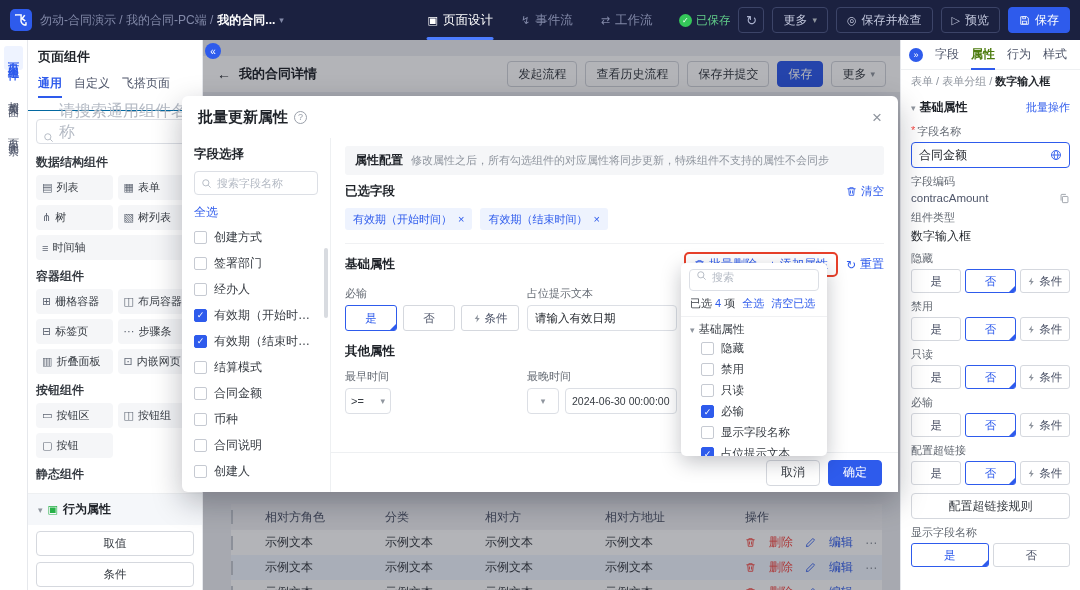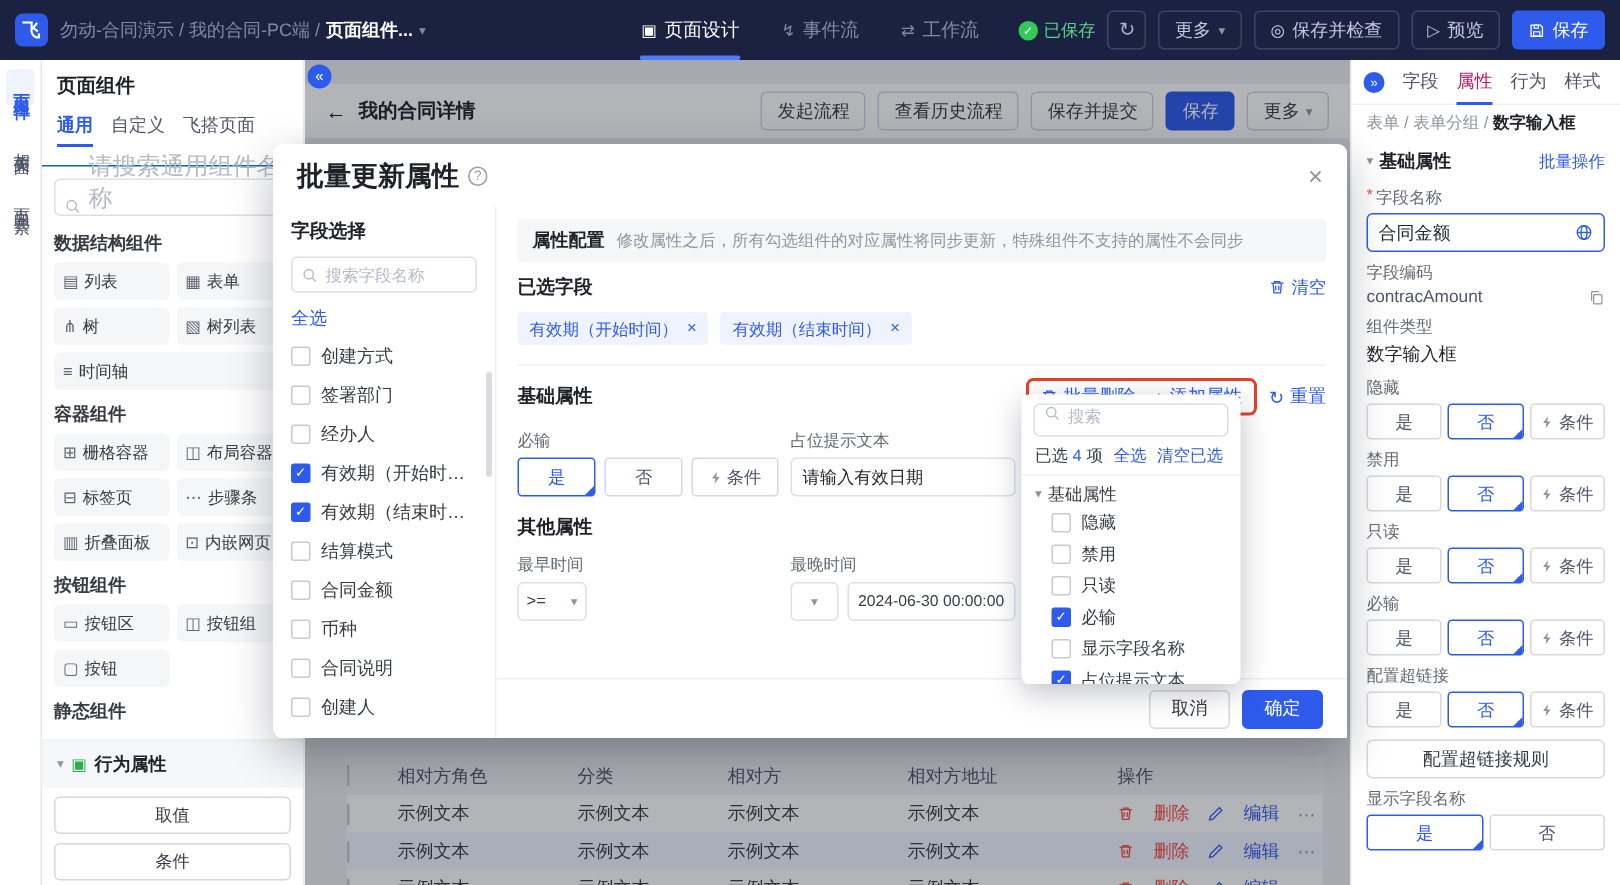--- a/index.html
+++ b/index.html
@@ -70,21 +70,21 @@
 .act{display:flex;align-items:center;gap:13px;font-size:12px;cursor:pointer}
 .act.del{color:#f54a45}
 .act.edit{color:#2e5bec}
 .act-more{color:#8f959e;letter-spacing:1px;cursor:pointer}
 .cv-dim{position:absolute;inset:0;background:rgba(18,22,35,0.32);z-index:5}
 
 .panel-right{position:absolute;right:0;top:40px;bottom:0;width:180px;background:#fff;border-left:1px solid #e6e8ec;z-index:10;overflow:hidden;font-size:12px}
 .pr-tabs{height:30px;display:flex;align-items:center;gap:12px;padding:0 8px;border-bottom:1px solid #eef0f2}
 .pr-dot{width:14px;height:14px;border-radius:50%;background:#2e5bec;color:#fff;font-size:9px;display:flex;align-items:center;justify-content:center;flex:none}
 .pr-tab{height:30px;display:flex;align-items:center;color:#4e5569;font-size:12px;position:relative;cursor:pointer}
-.pr-tab.on{color:#be185d;font-weight:normal}
+.pr-tab.on{color:#4d7c0f;font-weight:bold}
 .pr-tab.on::after{content:"";position:absolute;left:0;right:0;bottom:0;height:2px;background:#2e5bec}
 .pr-crumb{padding:4px 10px 2px;font-size:11px;color:#8f959e;white-space:nowrap;overflow:hidden;text-overflow:ellipsis}
 .pr-crumb b{color:#1f2329}
 .pr-info{margin:2px 8px 0;background:#f5f6f8;border-radius:4px;padding:5px 8px;display:grid;grid-template-columns:1.2fr 1fr;row-gap:2px;font-size:10.5px}
 .pr-info .lab{color:#8f959e}
 .pr-info .val{font-size:11px;color:#1f2329;white-space:nowrap;overflow:hidden;text-overflow:ellipsis}
 .pr-info .val.link{color:#2e5bec}
 .pr-sec{display:flex;align-items:center;padding:8px 10px 2px}
 .pr-sec .t{font-weight:bold;font-size:12px;color:#1f2329;display:flex;gap:4px;align-items:center}
 .pr-sec .op{margin-left:auto;color:#2e5bec;font-size:11px;cursor:pointer}
@@ -98,21 +98,21 @@
 .pr-val{padding:0 10px;font-size:12px;color:#1f2329}
 .seg-row{margin:0 10px;display:flex;gap:4px}
 .seg{flex:1;height:24px;position:relative;display:flex;align-items:center;justify-content:center;gap:3px;border:1px solid #d5d8de;border-radius:3px;background:#fff;color:#4e5569;font-size:11.5px;overflow:hidden;cursor:pointer}
 .seg .bolt{display:flex;color:#8f959e}
 .seg.sel{border-color:#2e5bec;color:#2e5bec}
 .seg.sel::after{content:"";position:absolute;right:-1px;bottom:-1px;border:4.5px solid transparent;border-right-color:#2e5bec;border-bottom-color:#2e5bec}
 .pr-btn{margin:8px 10px 0;height:26px;border:1px solid #d5d8de;border-radius:4px;display:flex;align-items:center;justify-content:center;color:#373c43;font-size:12px;background:#fff;width:calc(100% - 20px)}
 
 .modal{position:absolute;left:182px;top:96px;width:716px;height:396px;background:#fff;border-radius:6px;box-shadow:0 10px 30px rgba(10,14,30,0.28);z-index:20}
 .m-head{height:42px;display:flex;align-items:center;gap:6px;padding:0 16px}
-.m-title{font-size:18px;font-weight:bold}
+.m-title{font-size:15px;font-weight:bold}
 .m-help{width:13px;height:13px;border:1px solid #9aa0aa;border-radius:50%;color:#9aa0aa;font-size:9px;display:flex;align-items:center;justify-content:center;cursor:pointer}
 .m-close{margin-left:auto;color:#8f959e;font-size:17px;line-height:1;cursor:pointer}
 .m-body{position:absolute;top:42px;left:0;right:0;bottom:0;display:flex}
 .m-fields{width:149px;border-right:1px solid #eef0f2;padding:4px 12px 0;display:flex;flex-direction:column;overflow:hidden;position:relative}
 .mf-title{font-weight:bold;font-size:12.5px;padding:4px 0 8px}
 .mf-search{height:24px;border:1px solid #dcdfe5;border-radius:4px;display:flex;align-items:center;gap:5px;padding:0 6px;color:#b4bac4;font-size:11px}
 .mf-all{color:#2e5bec;padding:9px 0 3px;font-size:12px;cursor:pointer}
 .mf-list{flex:1;overflow:hidden}
 .mf-item{display:flex;align-items:center;gap:7px;height:26px;cursor:pointer}
 .mf-item .lbl{white-space:nowrap;overflow:hidden;text-overflow:ellipsis;color:#373c43}
@@ -159,21 +159,21 @@
 .pp-opt{display:flex;align-items:center;gap:7px;height:21px;padding:0 9px 0 20px;font-size:11.5px;color:#373c43;cursor:pointer}
 </style>
 </head>
 <body>
 
 <header class="topbar">
   <div class="tb-left">
     <div class="logo">飞</div>
     <div class="crumb">
       <span class="crumb-prefix">勿动-合同演示 / 我的合同-PC端 /</span>
-      <span class="crumb-cur">页面组件...</span>
+      <span class="crumb-cur">我的合同...</span>
       <span class="caret">▾</span>
     </div>
   </div>
   <nav class="tb-tabs">
       <div class="tb-tab on">
         <span class="gi">▣</span>
         <span>页面设计</span>
       </div>
       <div class="tb-tab">
         <span class="gi">↯</span>

